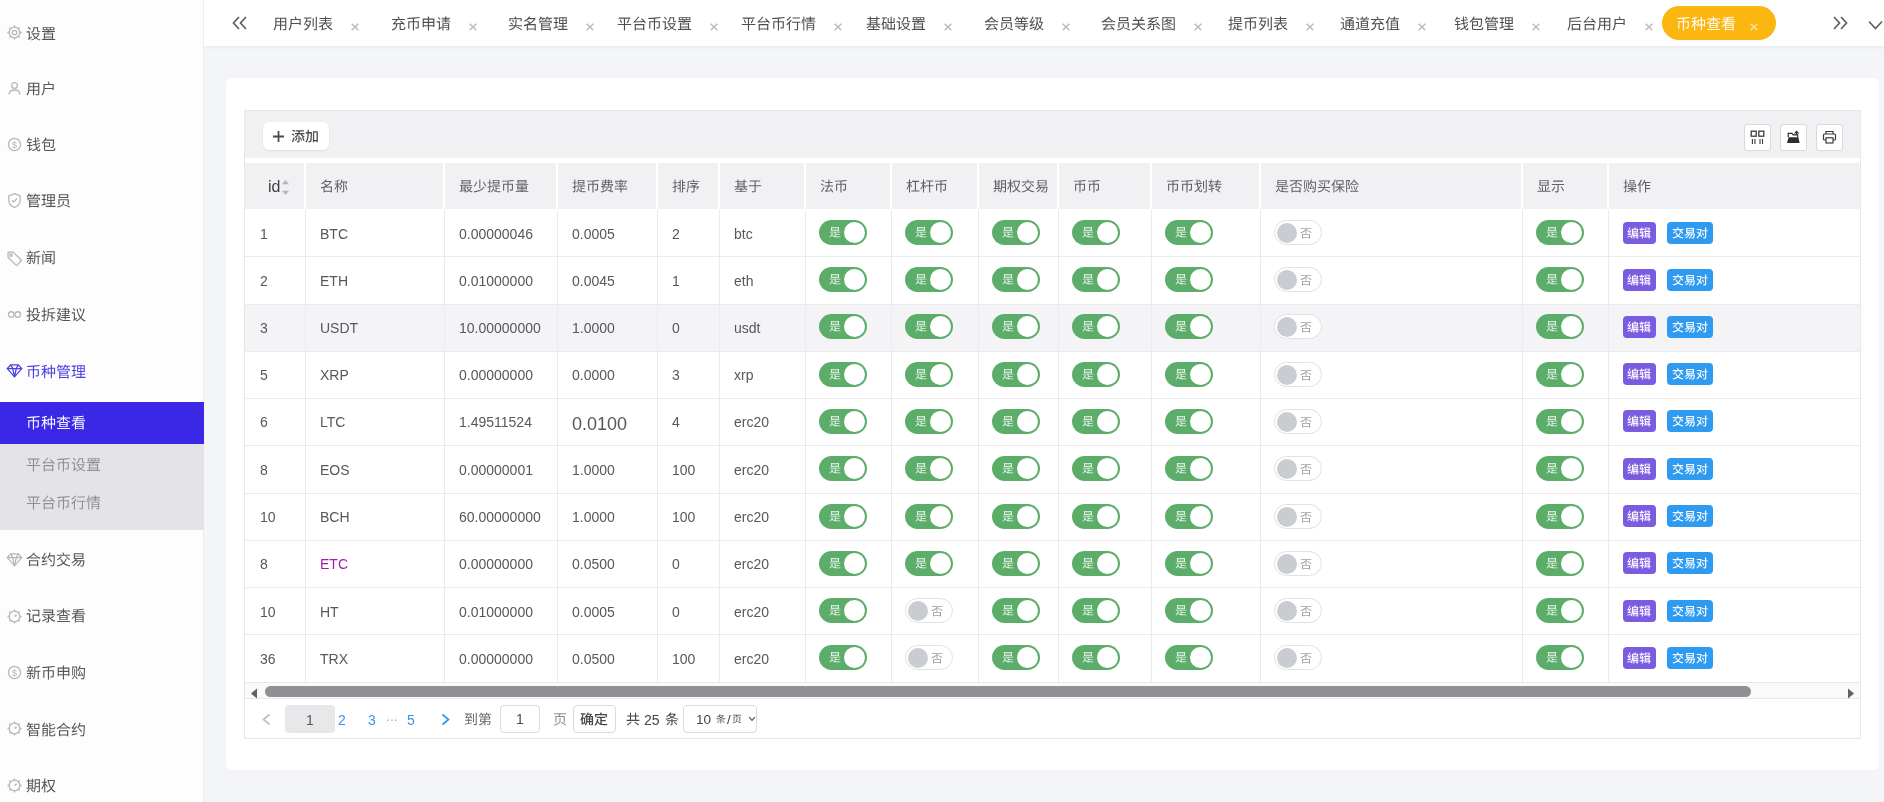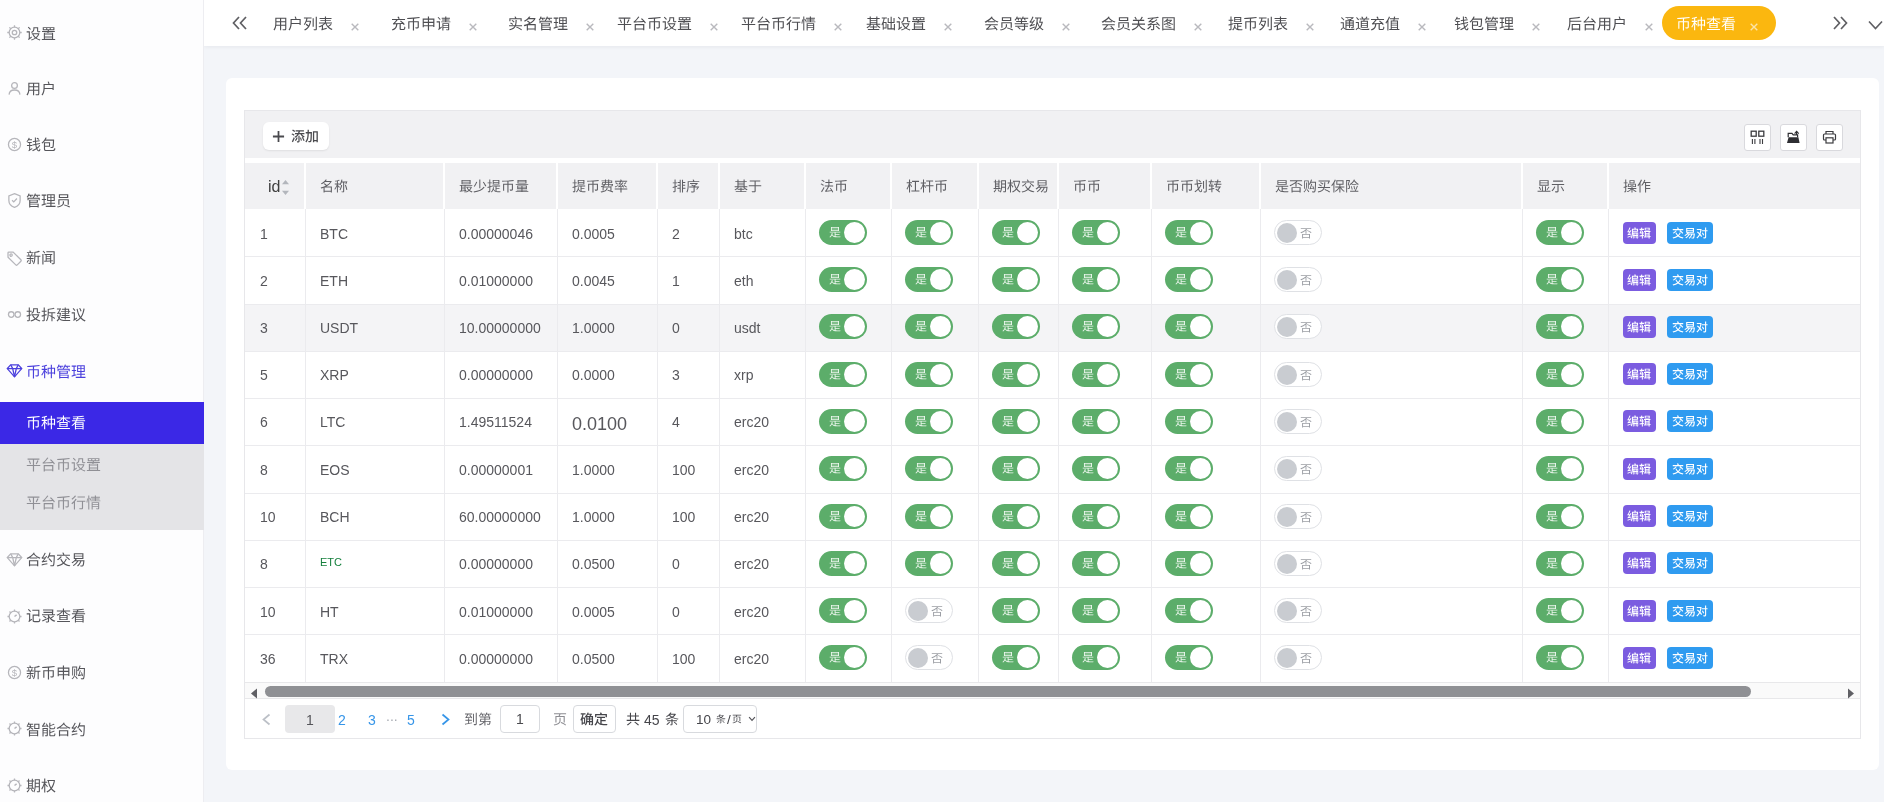--- a/index.html
+++ b/index.html
@@ -1122,21 +1122,21 @@
       </svg>
     </div>
     <div class="btn" style="left:1667px;top:505px;width:46px;height:22px;background:#2f9bf0">
       <svg width="36.5" height="12.24" viewBox="0 0 36.5 12.24" style="display:block">
         <use href="#m4EA4" transform="translate(0.0,10.56) scale(12)" fill="#fff"></use>
         <use href="#m6613" transform="translate(12.0,10.56) scale(12)" fill="#fff"></use>
         <use href="#m5BF9" transform="translate(24.0,10.56) scale(12)" fill="#fff"></use>
       </svg>
     </div>
     <div style="position:absolute;left:260px;top:556px;font-size:14px;color:#57575c">8</div>
-    <div style="position:absolute;left:320px;top:556px;font-size:11px;color:#15803d">ETC</div>
+    <div style="position:absolute;left:320px;top:556px;font-size:14px;color:#a21caf">ETC</div>
     <div style="position:absolute;left:459px;top:556px;font-size:14px;color:#57575c">0.00000000</div>
     <div style="position:absolute;left:572px;top:556px;font-size:14px;color:#57575c">0.0500</div>
     <div style="position:absolute;left:672px;top:556px;font-size:14px;color:#57575c">0</div>
     <div style="position:absolute;left:734px;top:556px;font-size:14px;color:#57575c">erc20</div>
     <div class="sw sw-on" style="position:absolute;left:819px;top:551px">
       <div class="lb">
         <svg width="12.5" height="12.24" viewBox="0 0 12.5 12.24" style="display:block">
           <use href="#r662F" transform="translate(0.0,10.56) scale(12)" fill="#eef7ef"></use>
         </svg>
       </div>
@@ -1389,21 +1389,21 @@
       <svg width="28.5" height="14.28" viewBox="0 0 28.5 14.28" style="display:block">
         <use href="#m786E" transform="translate(0.0,12.32) scale(14)" fill="#45454a"></use>
         <use href="#m5B9A" transform="translate(14.0,12.32) scale(14)" fill="#45454a"></use>
       </svg>
     </div>
     <div style="position:absolute;left:626px;top:712px;">
       <svg width="14.5" height="14.28" viewBox="0 0 14.5 14.28" style="display:block">
         <use href="#r5171" transform="translate(0.0,12.32) scale(14)" fill="#45454a"></use>
       </svg>
     </div>
-    <div style="position:absolute;left:644px;top:712px;font-size:14px;color:#45454a">45</div>
+    <div style="position:absolute;left:644px;top:712px;font-size:14px;color:#45454a">25</div>
     <div style="position:absolute;left:665px;top:712px;">
       <svg width="14.5" height="14.28" viewBox="0 0 14.5 14.28" style="display:block">
         <use href="#r6761" transform="translate(0.0,12.32) scale(14)" fill="#45454a"></use>
       </svg>
     </div>
     <div style="position:absolute;left:683px;top:705px;width:74px;height:28px;background:#fff;border:1px solid #d8dade;border-radius:4px;display:flex;align-items:center;padding-left:12px;gap:1px">
 <span style="font-size:13.5px;color:#45454a">10&nbsp;</span>
       <svg width="14.0" height="13.77" viewBox="0 0 14.0 13.77" style="display:block">
         <use href="#r6761" transform="translate(0.0,11.88) scale(13.5)" fill="#45454a"></use>
       </svg>

